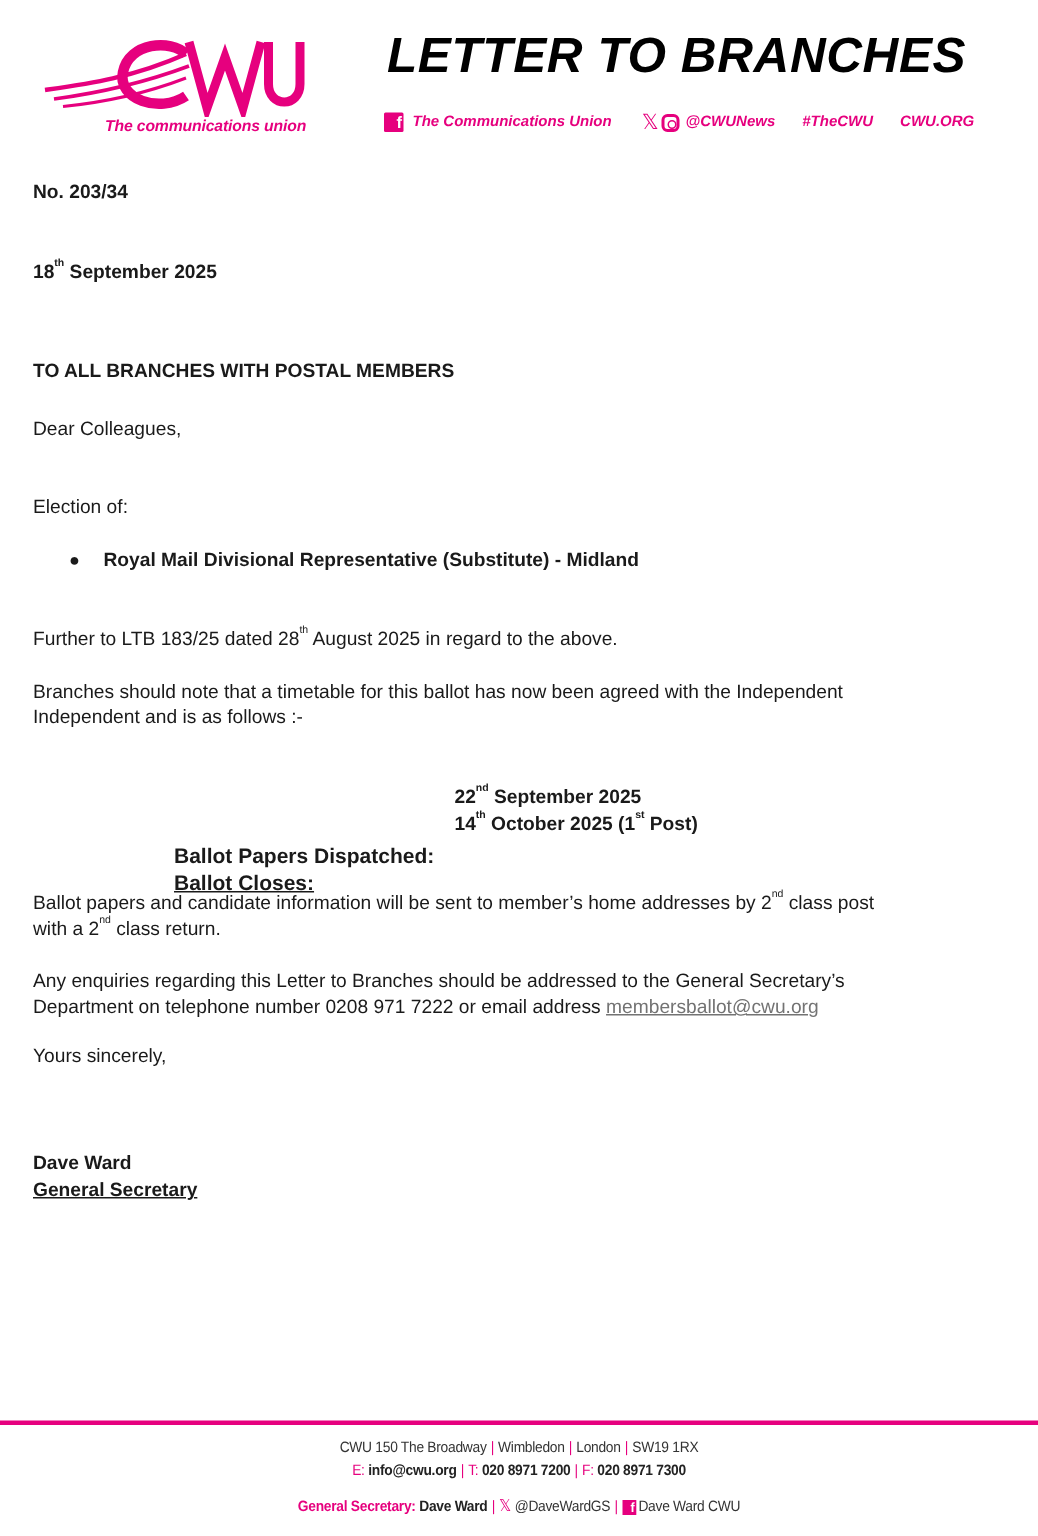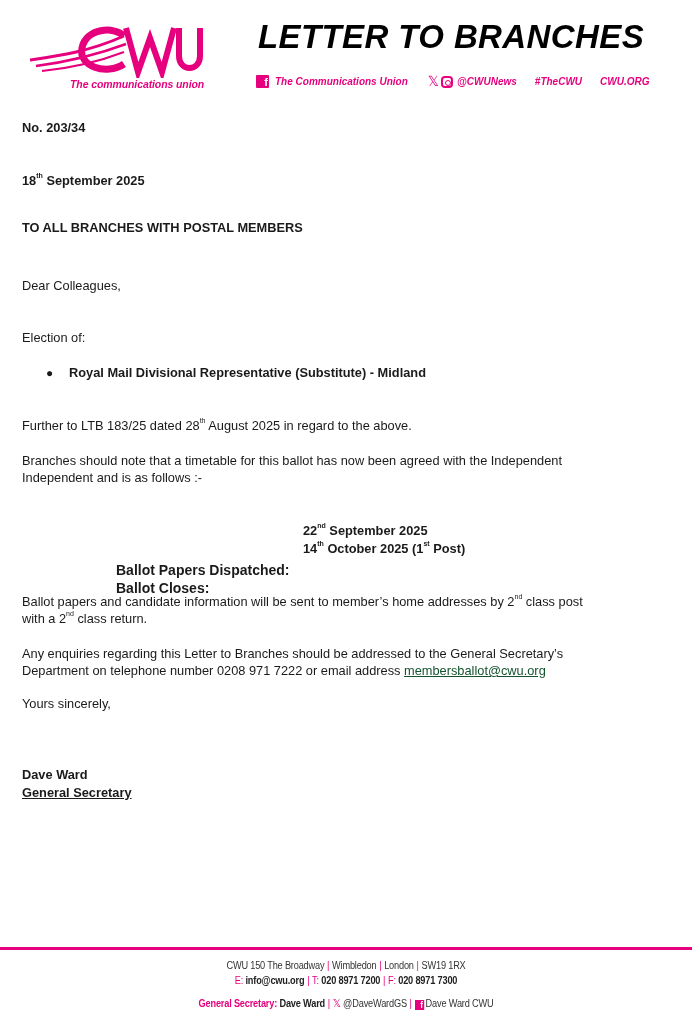--- a/index.html
+++ b/index.html
@@ -41,21 +41,21 @@
   }
   .s-gap1 { margin-right: 20px; }
   .s-gap2 { margin-right: 18px; }
   .s-gap3 { margin-right: 18px; }
 
   
   .txt { font-size: 12.8px; color: #1a1a1a; white-space: nowrap; }
   .b { font-weight: bold; }
   sup { font-size: 7px; vertical-align: top; line-height: 7px; position: relative; top: -1px; }
   .bullet { left: 46px; top: 366px; font-size: 12px; }
-  .email-link { text-decoration: underline; color: #14532d; }
+  .email-link { text-decoration: underline; color: #737373; }
   .sig-title { text-decoration: underline; text-align: center; }
 
   .tt-label { left: 116px; font-weight: bold; font-size: 14px; margin-top: 39px; }
   .tt-value { left: 303px; font-weight: bold; font-size: 12.8px; }
 
   
   .footer-rule { left: 0; top: 947px; width: 692px; height: 3px; background: #e6007e; }
   .footer-line {
     left: 0; width: 692px; text-align: center; font-size: 10px; color: #333;
     white-space: nowrap; letter-spacing: -0.2px;
@@ -99,38 +99,38 @@
   <span class="ig-icon"></span>
   <span class="s-gap2">@CWUNews</span>
   <span class="s-gap3">#TheCWU</span>
   <span>CWU.ORG</span>
 </div>
 
 <div class="abs txt b" style="left:22px; top:120px;">No. 203/34</div>
 
 <div class="abs txt b" style="left:22px; top:173px;"><span>18</span><sup>th</sup><span> September 2025</span></div>
 
-<div class="abs txt b" style="left:22px; top:220px;text-align:center;">TO ALL BRANCHES WITH POSTAL MEMBERS</div>
+<div class="abs txt b" style="left:22px; top:239px;text-align:center;">TO ALL BRANCHES WITH POSTAL MEMBERS</div>
 
 <div class="abs txt" style="left:22px; top:278px;">Dear Colleagues,</div>
 
 <div class="abs txt" style="left:22px; top:330px;">Election of:</div>
 
 <div class="abs bullet">●</div>
 <div class="abs txt b" style="left:69px; top:365px;">Royal Mail Divisional Representative (Substitute) - Midland</div>
 
 <div class="abs txt" style="left:22px; top:418px;"><span>Further to LTB 183/25 dated 28</span><sup>th</sup><span> August 2025 in regard to the above.</span></div>
 
 <div class="abs txt" style="left:22px; top:453px;">Branches should note that a timetable for this ballot has now been agreed with the Independent</div>
 <div class="abs txt" style="left:22px; top:470px;">Independent and is as follows :-</div>
 
 <div class="abs tt-label txt" style="top:523px;">Ballot Papers Dispatched:</div>
 <div class="abs tt-value txt" style="top:523px;"><span>22</span><sup>nd</sup><span> September 2025</span></div>
 
-<div class="abs tt-label txt" style="top:541px;">Ballot Closes:</div>
+<div class="abs tt-label txt" style="top:541px;text-decoration:underline;">Ballot Closes:</div>
 <div class="abs tt-value txt" style="top:541px;"><span>14</span><sup>th</sup><span> October 2025 (1</span><sup>st</sup><span> Post)</span></div>
 
 <div class="abs txt" style="left:22px; top:594px;"><span>Ballot papers and candidate information will be sent to member’s home addresses by 2</span><sup>nd</sup><span> class post</span></div>
 <div class="abs txt" style="left:22px; top:611px;"><span>with a 2</span><sup>nd</sup><span> class return.</span></div>
 
 <div class="abs txt" style="left:22px; top:646px;">Any enquiries regarding this Letter to Branches should be addressed to the General Secretary’s</div>
 <div class="abs txt" style="left:22px; top:663px;"><span>Department on telephone number 0208 971 7222 or email address </span><a class="email-link">membersballot@cwu.org</a></div>
 
 <div class="abs txt" style="left:22px; top:696px;">Yours sincerely,</div>
 

